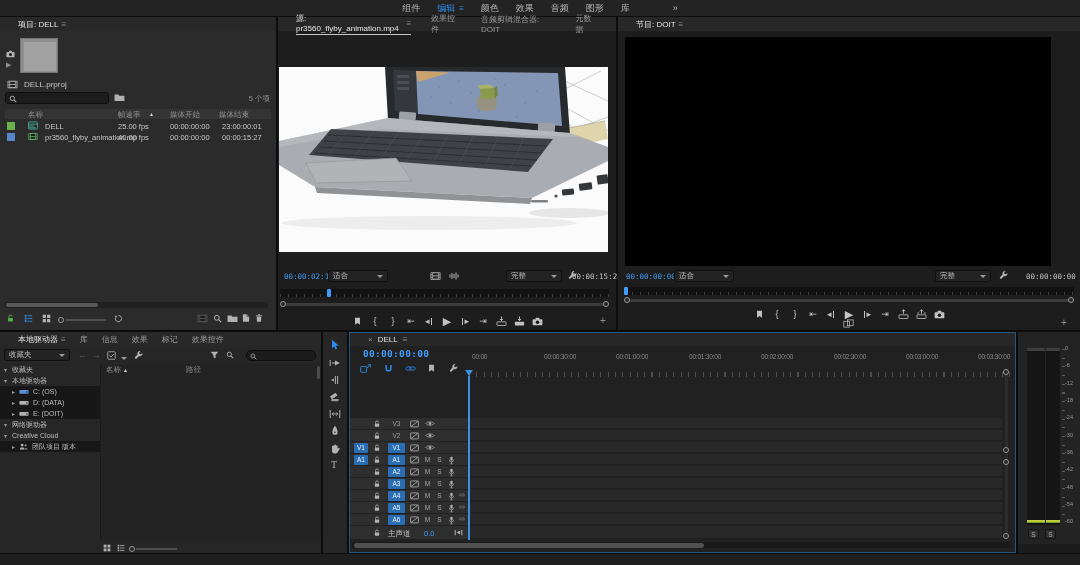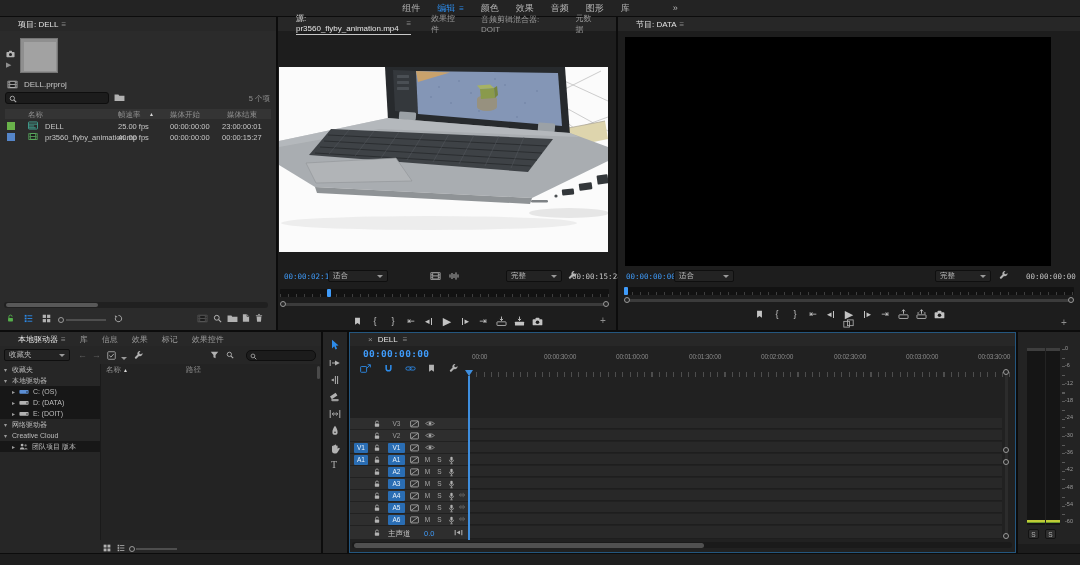--- a/index.html
+++ b/index.html
@@ -269,21 +269,21 @@
           <use href="#i-folder"></use>
         </svg>
       </span>
     <span class="p f7 dim" style="left:220px;top:77px;width:50px;text-align:right">5 个项</span>
 
     <div class="p" style="left:5px;top:92px;width:266px;height:10px;background:#343434">
       <span class="p f7 dim" style="left:23px;top:1px">名称</span>
       <span class="p f7 dim" style="left:113px;top:1px">帧速率</span>
       <span class="p" style="left:144px;top:2px;font-size:5px;color:#d8d8d8">▲</span>
       <span class="p f7 dim" style="left:165px;top:1px">媒体开始</span>
-      <span class="p f7 dim" style="left:222px;top:1px">媒体结束</span>
+      <span class="p f7 dim" style="left:214px;top:1px">媒体结束</span>
     </div>
 
     <div class="p" style="left:5px;top:104px;width:266px;height:10px">
       <span class="p" style="left:2px;top:1px;width:8px;height:8px;background:#69b24a"></span>
       <span class="p ic" style="left:23px;top:0;color:#46b39f">
           <svg class="sym" width="10" height="9">
             <use href="#i-seq"></use>
           </svg>
         </span>
       <span class="p f7 txt" style="left:40px;top:1px">DELL</span>
@@ -500,21 +500,21 @@
             <use href="#i-camera"></use>
           </svg>
         </span>
     </div>
     <span class="p dim" style="left:322px;top:298px;font-size:10px">+</span>
   </div>
 
   <div class="panel" style="left:618px;top:17px;width:462px;height:313px;background:#1d1d1d">
     <div class="tabbar" style="background:#272727">
       <span class="tab active">
-          <span>节目: DATA</span>
+          <span>节目: DOIT</span>
           <span class="pm">≡</span>
         </span>
     </div>
     <div class="p" style="left:7px;top:20px;width:426px;height:229px;background:#000"></div>
 
     <span class="p f7 mono bluetc" style="left:8px;top:255px">00:00:00:00</span>
     <div class="dd" style="left:56px;top:253px;width:60px">
         <span>适合</span>
         <span class="caret"></span>
       </div>

